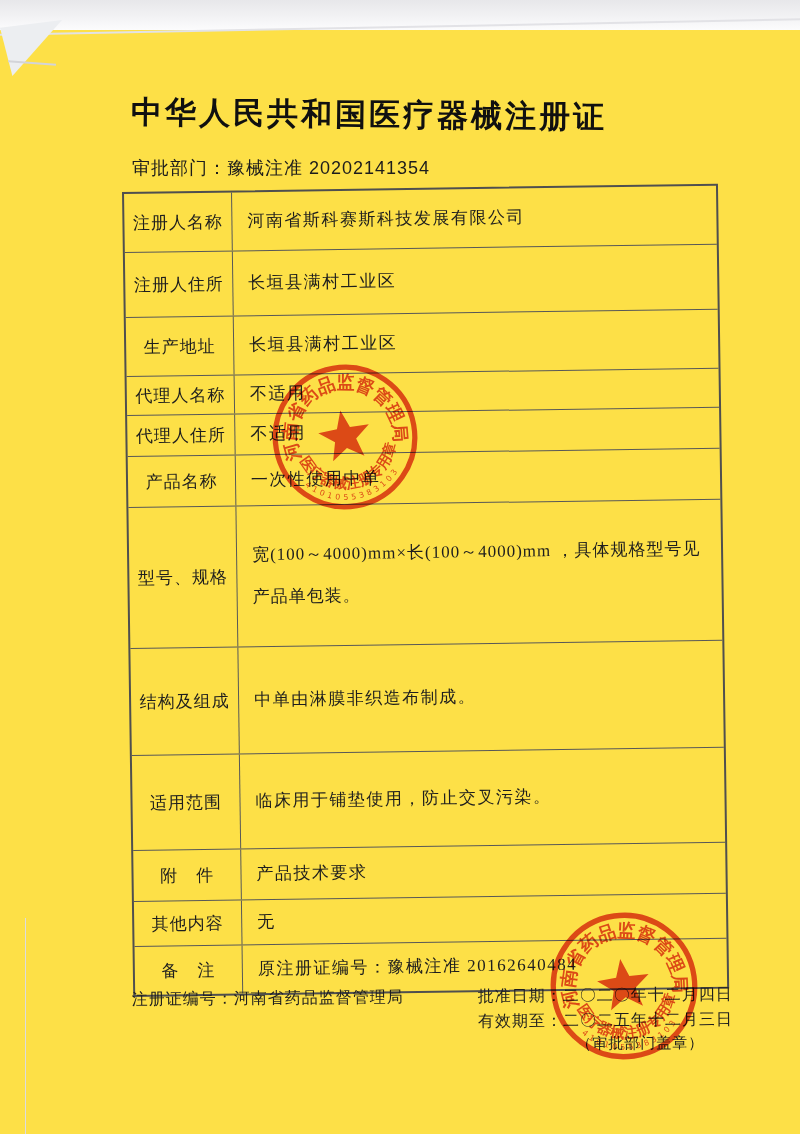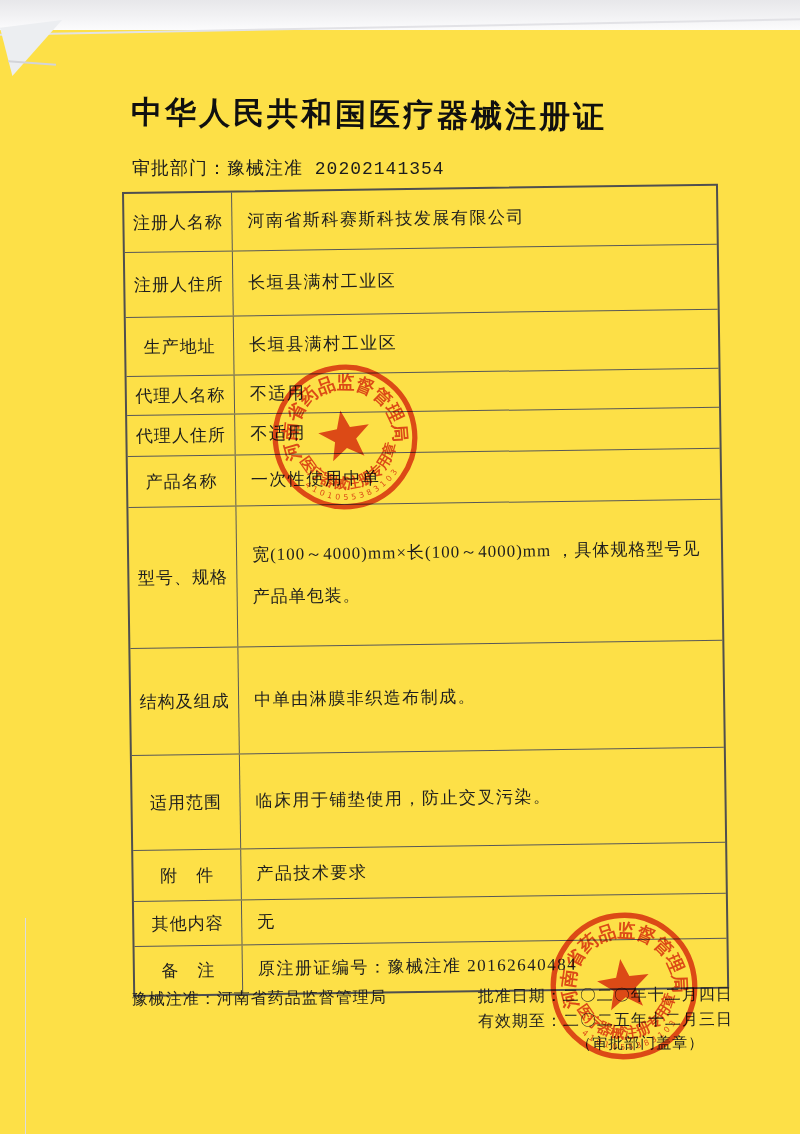--- a/index.html
+++ b/index.html
@@ -22,21 +22,21 @@
 
   .title{
     position:absolute;top:94px;left:0;width:738px;text-align:center;
     font-family:"DejaVu Sans","Liberation Sans",sans-serif;
     font-size:31px;font-weight:700;letter-spacing:3px;color:#101010;
     transform:rotate(0.6deg);
   }
   .cert-line{
     position:absolute;top:156px;left:132px;font-size:18px;letter-spacing:1px;color:#1c1c1c;
   }
-  .cert-line .num{font-family:Liberation Mono, monospace;}
+  .cert-line .num{font-family:Liberation Sans, sans-serif;}
 
   .reg-table{
     position:absolute;left:122px;top:192px;width:592px;
     border:2px solid #4f4f4f;
     transform:rotate(-0.8deg);transform-origin:0 0;
     background:transparent;
   }
   .row{display:flex;border-top:1px solid #585858;}
   .row:first-child{border-top:none;}
   .cell{box-sizing:border-box;}
@@ -137,21 +137,21 @@
       <div class="cell val">无</div>
     </div>
     <div class="row r12">
       <div class="cell lbl">备　注</div>
       <div class="cell val">原注册证编号：豫械注准 20162640484</div>
     </div>
   </div>
 
   <div class="footer">
     <div class="dept">
-      <span>豫械注准：</span><span>河南省药品监督管理局</span>
+      <span>注册证编号：</span><span>河南省药品监督管理局</span>
     </div>
     <div class="dates">
       <div class="dline">
         <span>批准日期：</span><span>二〇二〇年十二月四日</span>
       </div>
       <div class="dline">
         <span>有效期至：</span><span>二〇二五年十二月三日</span>
       </div>
       <div class="seal-note">（审批部门盖章）</div>
     </div>

